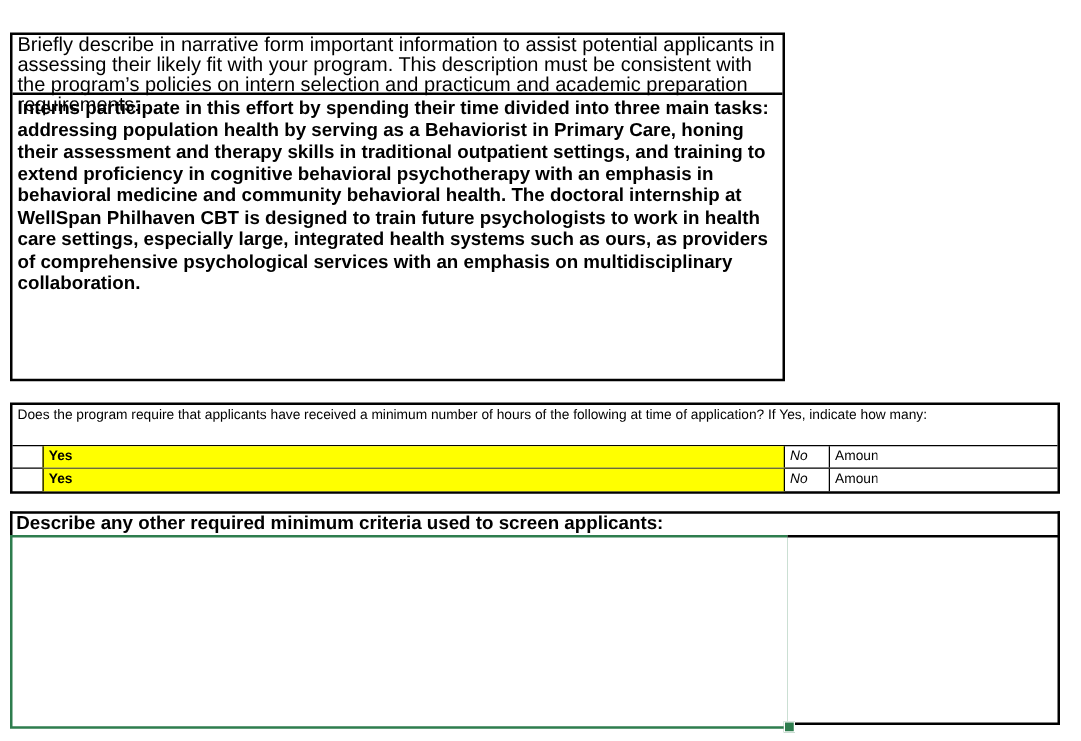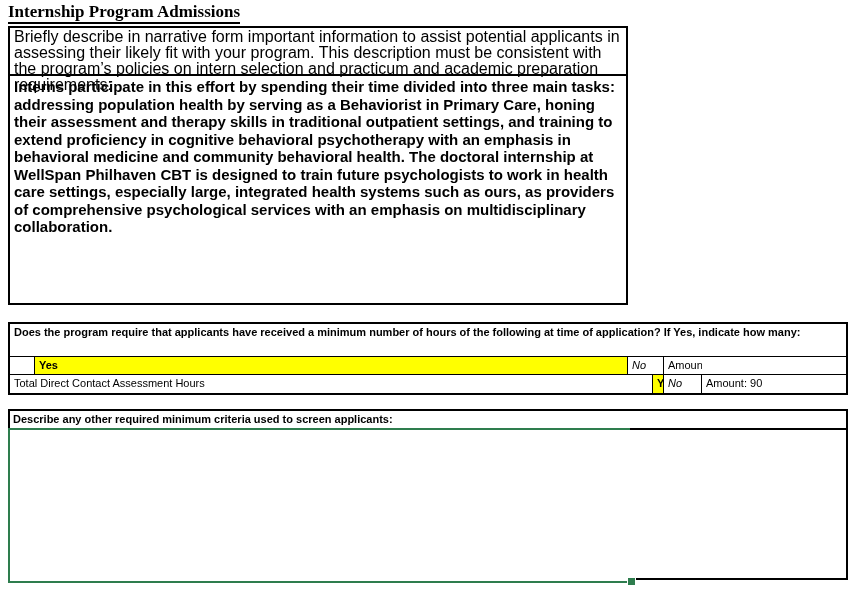--- a/index.html
+++ b/index.html
@@ -61,21 +61,21 @@
     height: 73px;
     border: 2px solid #000;
     box-sizing: border-box;
     background: #fff;
     font-size: 11px;
   }
   .hours-question {
     height: 33px;
     box-sizing: border-box;
     border-bottom: 1px solid #000;
-    font-weight: bold;
+    font-weight: normal;
     line-height: 15.5px;
     padding: 1px 4px;
   }
   .hours-row {
     display: grid;
     grid-template-columns: 618px 36px 38px 1fr;
     height: 18px;
     box-sizing: border-box;
   }
   .hours-row.first {
@@ -104,21 +104,21 @@
     left: 8px;
     top: 409px;
     width: 840px;
     height: 19px;
     box-sizing: border-box;
     border-top: 2px solid #000;
     border-left: 2px solid #000;
     border-right: 2px solid #000;
     background: #fff;
     font-weight: bold;
-    font-size: 11px;
+    font-size: 15px;
     line-height: 16px;
     padding: 0 3px;
   }
   .criteria-selected-cell {
     position: absolute;
     left: 8px;
     top: 428px;
     width: 624px;
     height: 155px;
     box-sizing: border-box;
@@ -147,38 +147,36 @@
     background: #2E7D4E;
     border: 1px solid #ffffff;
     box-sizing: content-box;
   }
 </style>
 </head>
 <body>
 
 <div class="sheet">
 
-  <div class="page-title">Internship Program Admissions</div>
 
   <div class="narrative-box">
     <div class="narrative-prompt">Briefly describe in narrative form important information to assist potential applicants in assessing their likely fit with your program. This description must be consistent with the program’s policies on intern selection and practicum and academic preparation requirements:</div>
     <div class="narrative-response">Interns participate in this effort by spending their time divided into three main tasks: addressing population health by serving as a Behaviorist in Primary Care, honing their assessment and therapy skills in traditional outpatient settings, and training to extend proficiency in cognitive behavioral psychotherapy with an emphasis in behavioral medicine and community behavioral health. The doctoral internship at WellSpan Philhaven CBT is designed to train future psychologists to work in health care settings, especially large, integrated health systems such as ours, as providers of comprehensive psychological services with an emphasis on multidisciplinary collaboration.</div>
   </div>
 
   <div class="hours-table">
     <div class="hours-question">Does the program require that applicants have received a minimum number of hours of the following at time of application? If Yes, indicate how many:</div>
 
     <div class="hours-row first">
       <div class="hr-cell hr-yes">Yes</div>
       <div class="hr-cell hr-no">No</div>
       <div class="hr-cell">Amount: 500</div>
     </div>
 
     <div class="hours-row">
-      <div class="hr-cell">Total Direct Contact Assessment Hours</div>
       <div class="hr-cell hr-yes">Yes</div>
       <div class="hr-cell hr-no">No</div>
       <div class="hr-cell">Amount: 90</div>
     </div>
   </div>
 
   <div class="criteria-header">Describe any other required minimum criteria used to screen applicants:</div>
 
   <div class="criteria-selected-cell"></div>
 

